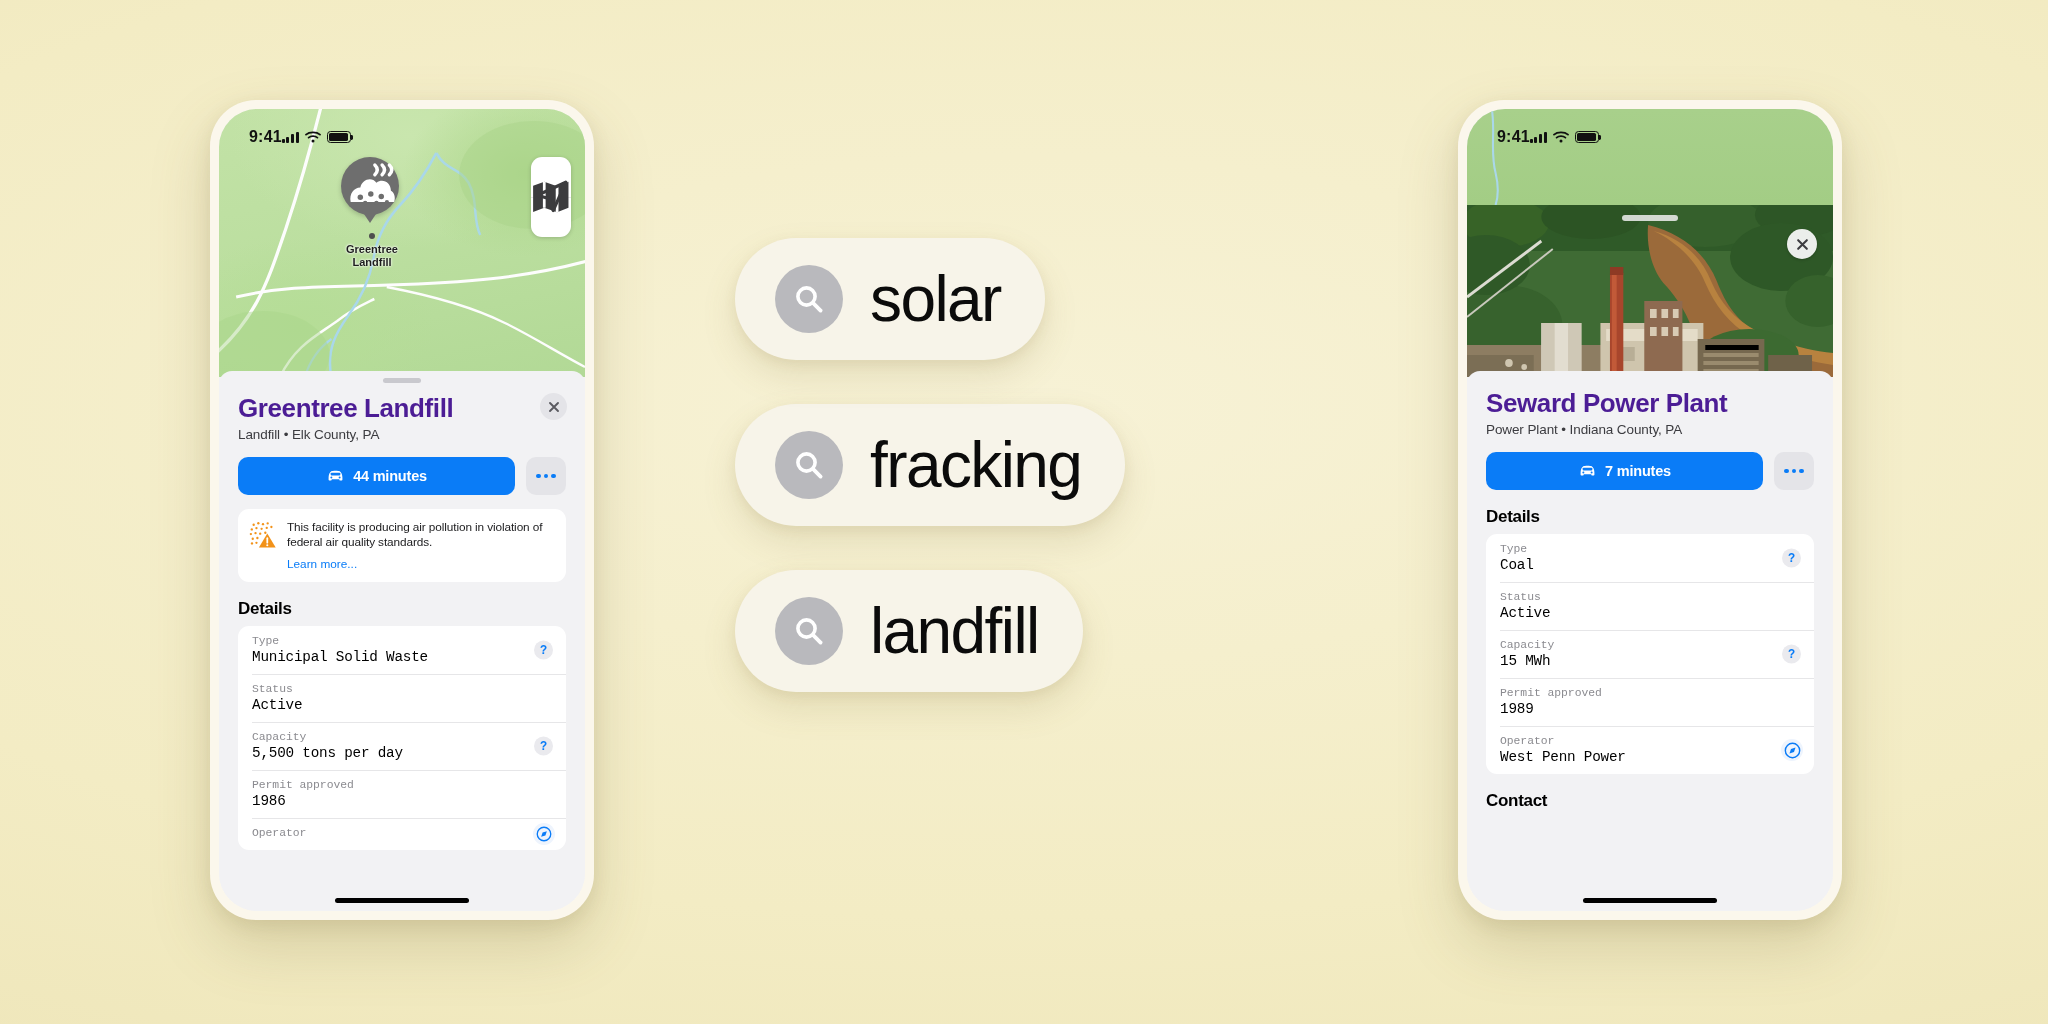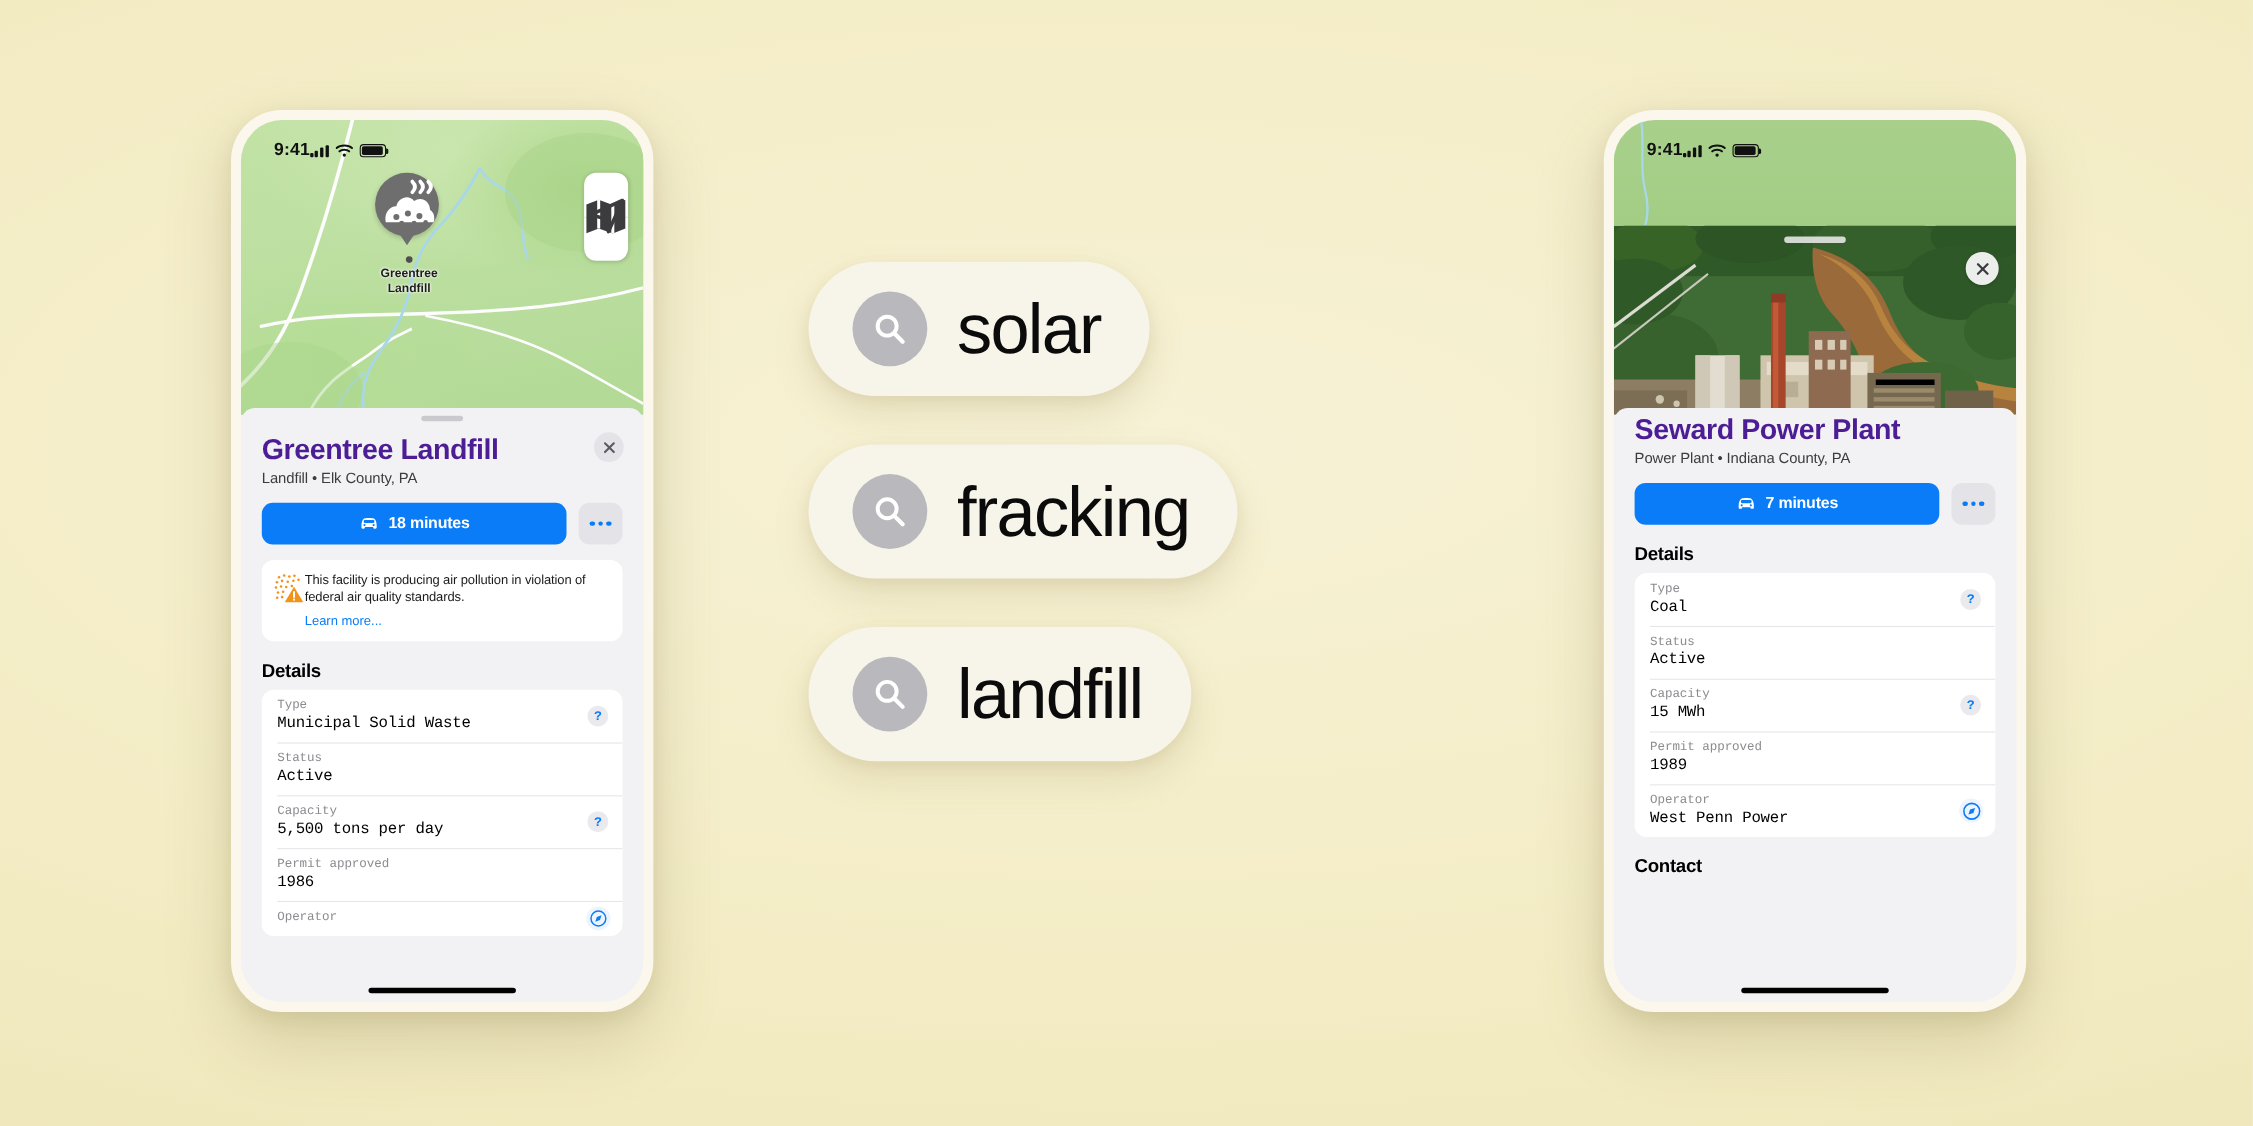--- a/index.html
+++ b/index.html
@@ -140,21 +140,21 @@
   }
   .more-btn {
     width: 40px; height: 38px; border-radius: 10px; background: #e4e4e8;
     display: flex; align-items: center; justify-content: center; gap: 3.2px;
   }
   .more-btn span { width: 4.4px; height: 4.4px; border-radius: 50%; background: #0a7cf7; display: block; }
 
   
   .warn-card {
     margin: 14px 0 0; background: #fff; border-radius: 11px;
-    padding: 11px 12px 10px 11px; display: flex; 
+    padding: 11px 12px 10px 11px; display: flex; gap: 10px;
   }
   .warn-text { font-size: 11.8px; line-height: 14.6px; color: #1b1b1d; letter-spacing: -.1px; }
   .warn-link { display: inline-block; margin-top: 8px; font-size: 11.8px; color: #0a7cf7; }
 
   .section-title { font-size: 17px; font-weight: 700; color: #000; margin: 17px 0 7px; letter-spacing: -.3px; }
 
   .detail-card { background: #fff; border-radius: 11px; overflow: hidden; }
   .d-row { position: relative; padding: 9px 44px 9px 14px; font-family: Liberation Mono, monospace; }
   .d-row + .d-row::before {
     content: ""; position: absolute; top: 0; left: 14px; right: 0; height: .9px; background: #e6e6e8;
@@ -285,21 +285,21 @@
           </div>
 
           <div class="actions">
             <div class="route-btn">
               <svg width="19" height="14" viewBox="0 0 22 15">
                 <path d="M3 9.2 C3 6.4 4.2 3 5.8 2.2 C7.6 1.3 14.4 1.3 16.2 2.2 C17.8 3 19 6.4 19 9.2 L19 11.6 C19 12.3 18.5 12.8 17.8 12.8 L16.6 12.8 C15.9 12.8 15.4 12.3 15.4 11.6 L15.4 11.2 L6.6 11.2 L6.6 11.6 C6.6 12.3 6.1 12.8 5.4 12.8 L4.2 12.8 C3.5 12.8 3 12.3 3 11.6 Z" fill="#fff"></path>
                 <rect x="5.4" y="3.6" width="11.2" height="3.2" rx="1.1" fill="#0a7cf7"></rect>
                 <circle cx="6.2" cy="9.1" r="1.15" fill="#0a7cf7"></circle>
                 <circle cx="15.8" cy="9.1" r="1.15" fill="#0a7cf7"></circle>
               </svg>
-              <span>18 minutes</span>
+              <span>44 minutes</span>
             </div>
             <div class="more-btn">
               <span></span>
               <span></span>
               <span></span>
             </div>
           </div>
 
           <div class="warn-card">
             <svg width="28" height="28" viewBox="0 0 30 30" style="flex:0 0 auto;margin-top:1px">
@@ -481,21 +481,21 @@
           <svg width="16" height="12" viewBox="0 0 16 12">
             <path d="M1 3.6 C4.4 .6 11.6 .6 15 3.6" stroke="#111" stroke-width="1.8" fill="none" stroke-linecap="round"></path>
             <path d="M3.6 6.6 C6 4.6 10 4.6 12.4 6.6" stroke="#111" stroke-width="1.8" fill="none" stroke-linecap="round"></path>
             <circle cx="8" cy="10" r="1.5" fill="#111"></circle>
           </svg>
           <div class="batt"></div>
         </div>
       </div>
 
       <div class="sheet">
-        <div class="sheet-pad" style="padding-top:4px">
+        <div class="sheet-pad" style="padding-top:17px">
           <div class="place-title">Seward Power Plant</div>
           <div class="place-sub">Power Plant • Indiana County, PA</div>
 
           <div class="actions">
             <div class="route-btn">
               <svg width="19" height="14" viewBox="0 0 22 15">
                 <path d="M3 9.2 C3 6.4 4.2 3 5.8 2.2 C7.6 1.3 14.4 1.3 16.2 2.2 C17.8 3 19 6.4 19 9.2 L19 11.6 C19 12.3 18.5 12.8 17.8 12.8 L16.6 12.8 C15.9 12.8 15.4 12.3 15.4 11.6 L15.4 11.2 L6.6 11.2 L6.6 11.6 C6.6 12.3 6.1 12.8 5.4 12.8 L4.2 12.8 C3.5 12.8 3 12.3 3 11.6 Z" fill="#fff"></path>
                 <rect x="5.4" y="3.6" width="11.2" height="3.2" rx="1.1" fill="#0a7cf7"></rect>
                 <circle cx="6.2" cy="9.1" r="1.15" fill="#0a7cf7"></circle>
                 <circle cx="15.8" cy="9.1" r="1.15" fill="#0a7cf7"></circle>

